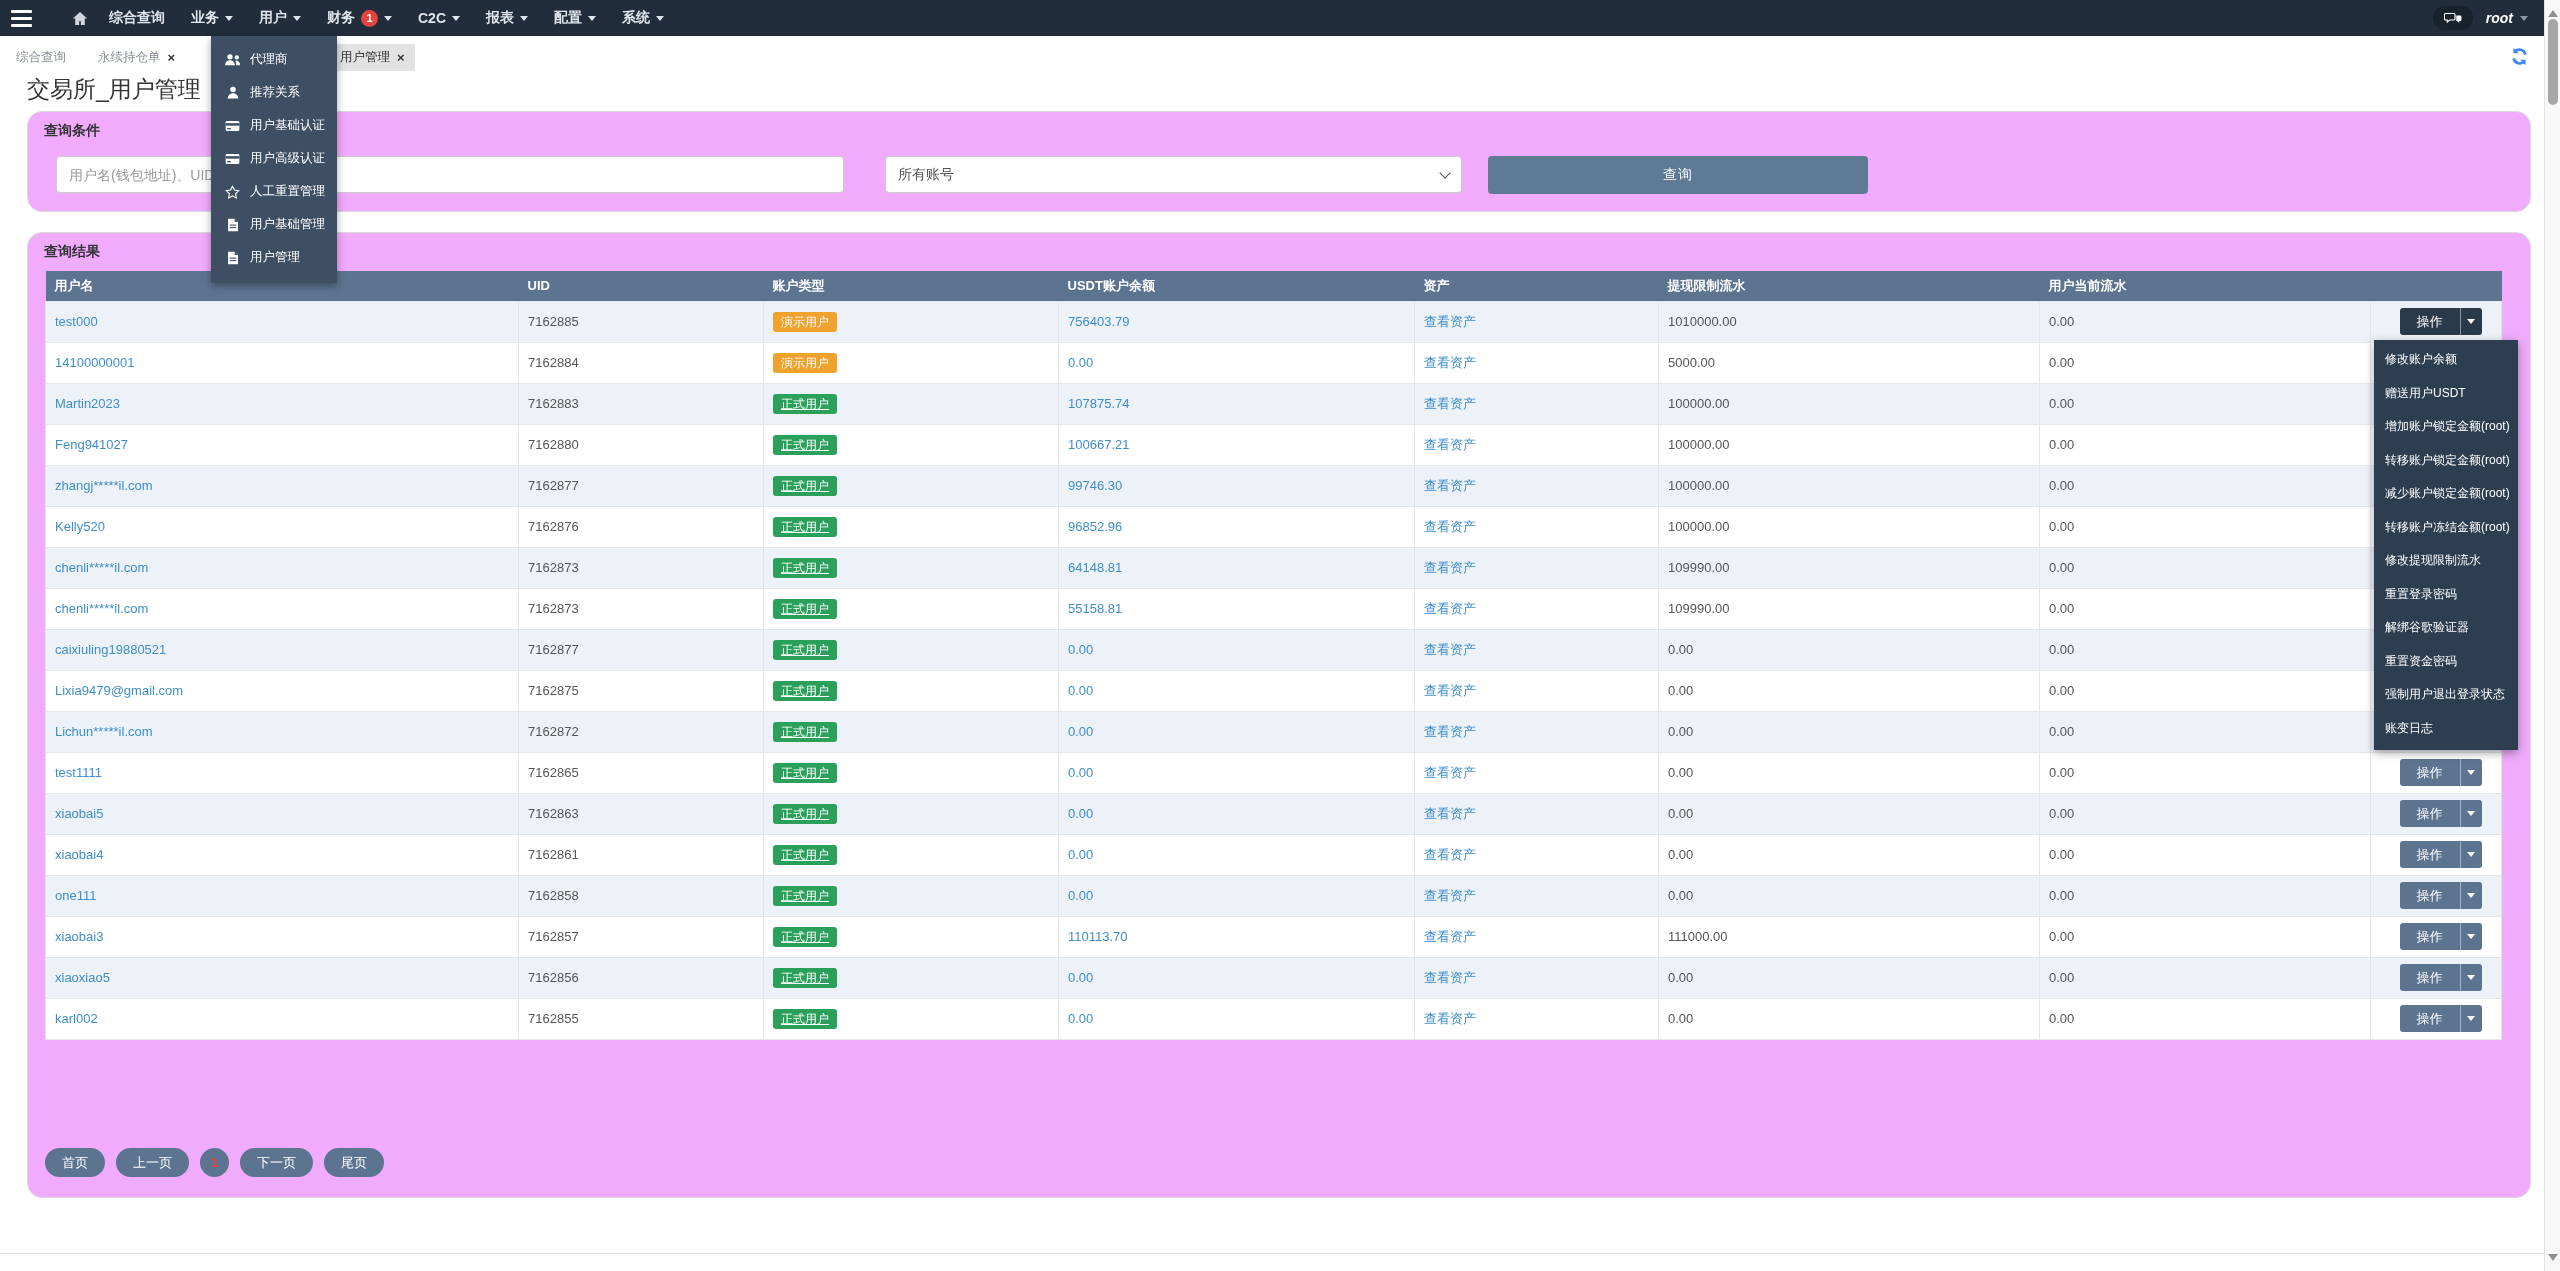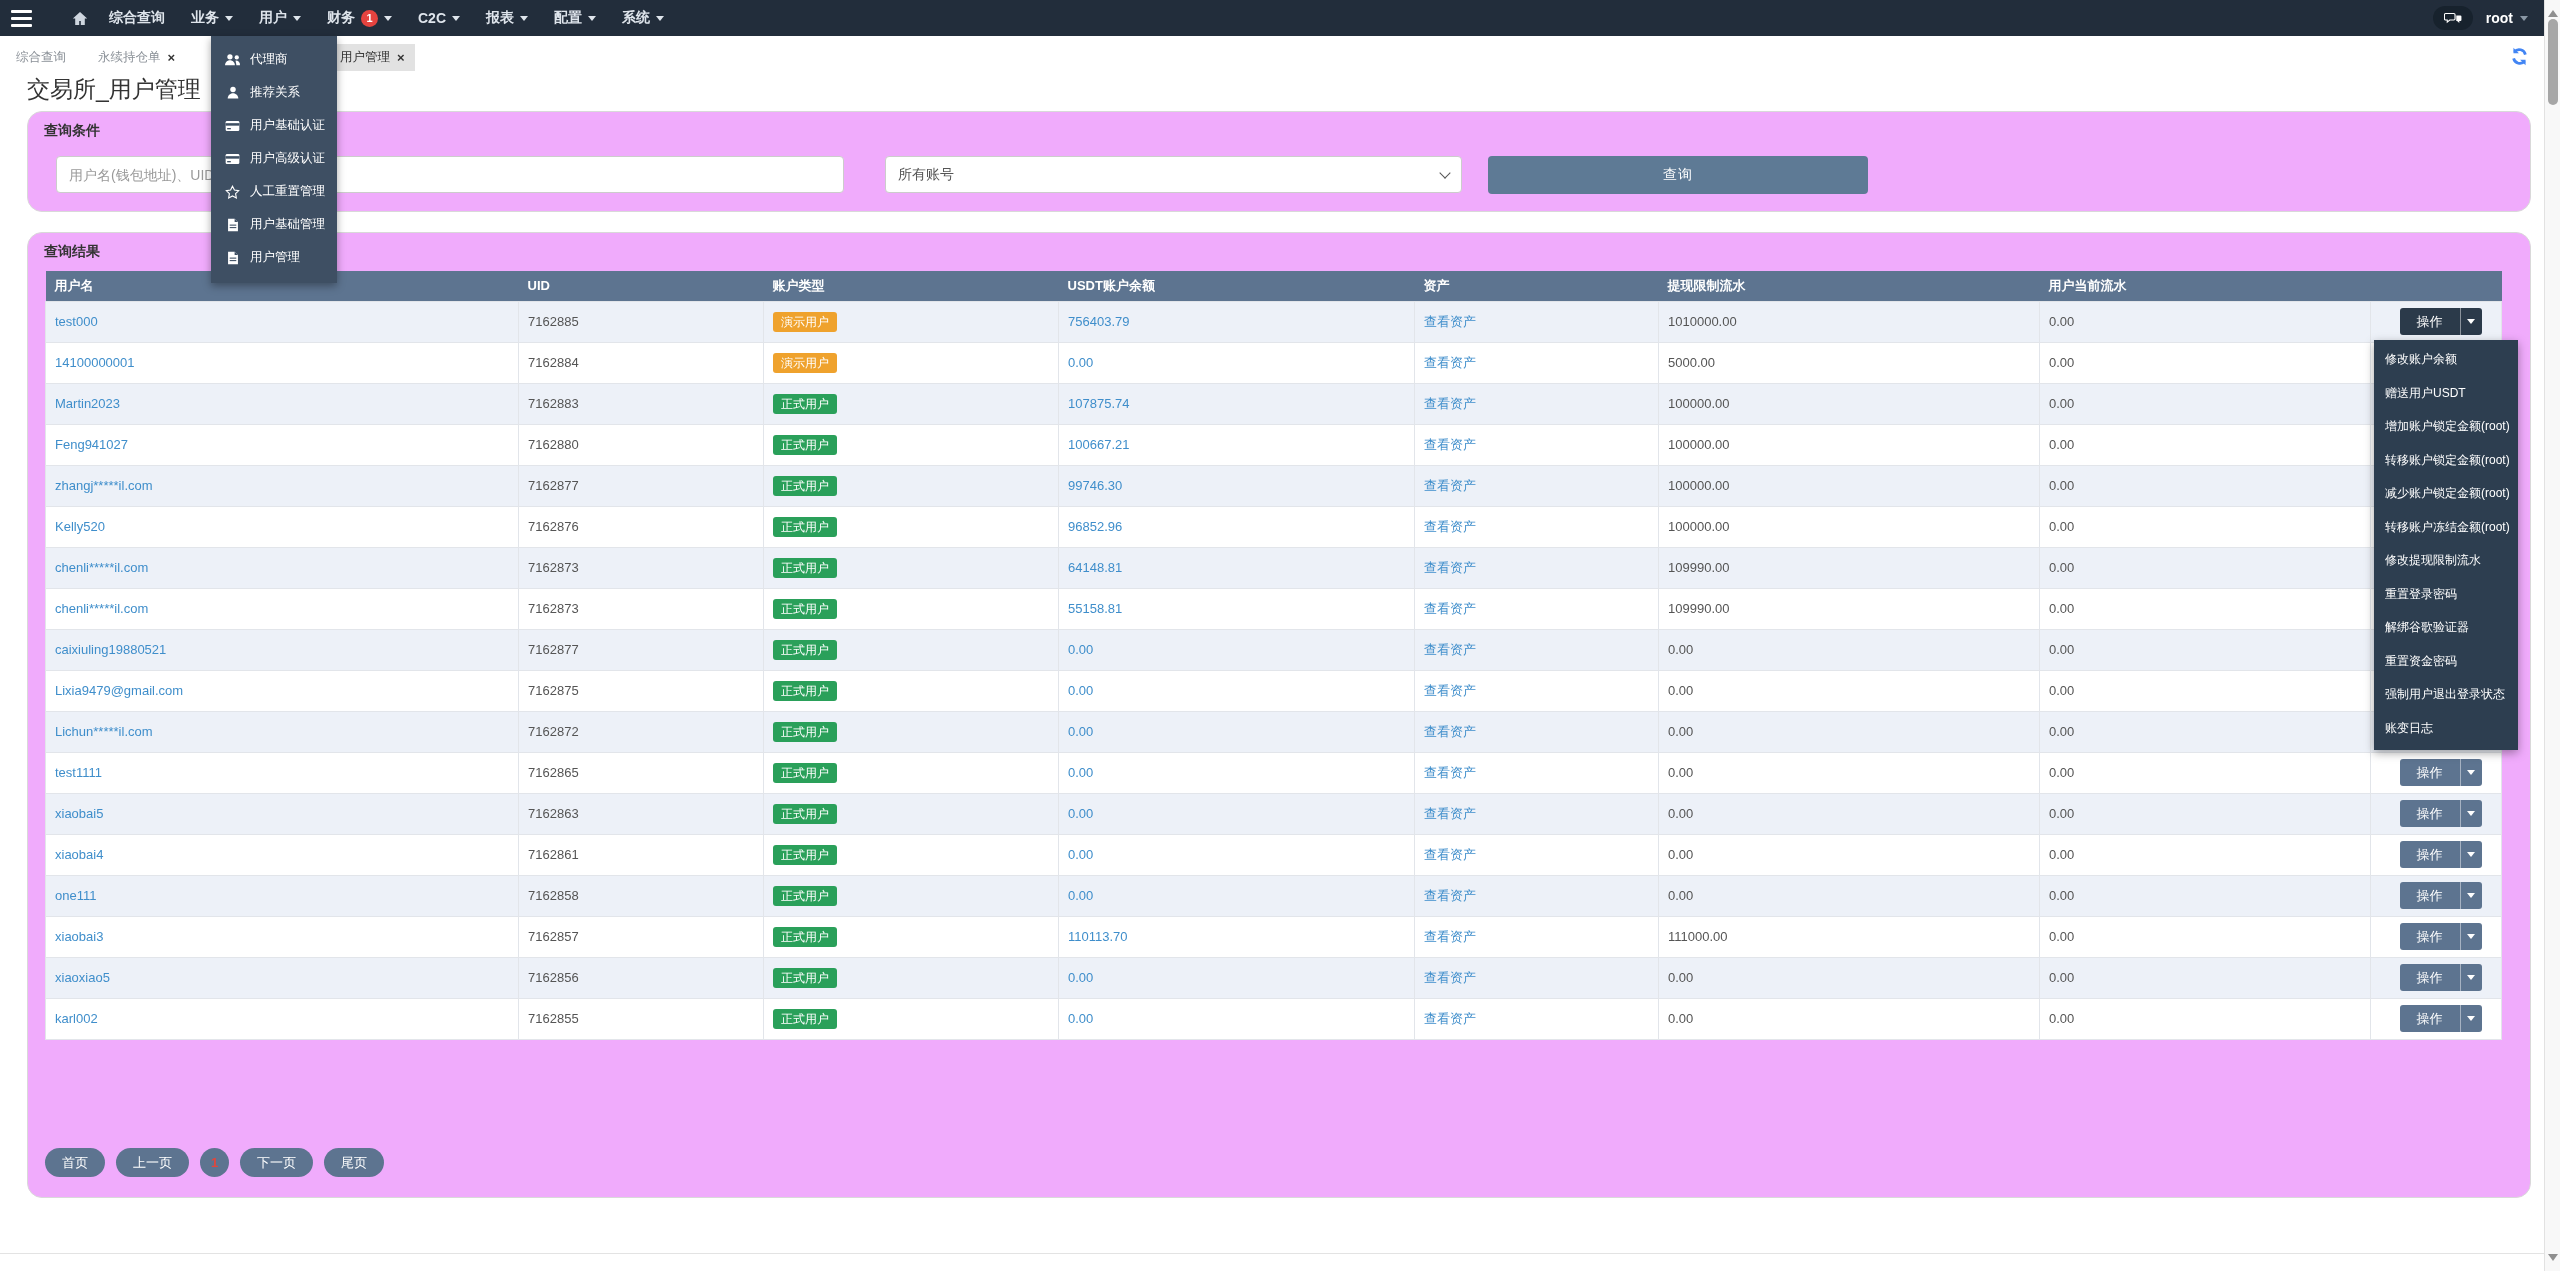--- a/index.html
+++ b/index.html
@@ -15,21 +15,21 @@
   .navbar {
     position:absolute; left:0; top:0; width:2544px; height:36px;
     background:#222d3b; display:flex; align-items:center; z-index:50;
   }
   .hamburger { width:48px; height:36px; display:flex; flex-direction:column; justify-content:center; gap:4px; padding-left:11px; cursor:pointer;}
   .hamburger i { display:block; width:21px; height:3px; background:#fff; border-radius:1px;}
   .nav-home { margin-left:16px; display:flex; align-items:center; padding:0 8px; height:36px;}
   .nav-item { display:flex; align-items:center; gap:6px; padding:0 13px; height:36px; color:#dfe5ec; font-size:14px; font-weight:bold; cursor:pointer; white-space:nowrap;}
   .caret { width:0; height:0; border:4px solid transparent; border-top:5px solid #dfe5ec; margin-top:4px;}
   .nav-badge { min-width:17px; height:17px; border-radius:9px; background:#e5433f; color:#fff; font-size:11px; display:flex; align-items:center; justify-content:center; padding:0 4px;}
-  .nav-right { margin-left:auto; display:flex; align-items:center; gap:13px; padding-right:16px;}
+  .nav-right { margin-left:auto; display:flex; align-items:center; gap:13px; padding-right:16px;font-style:italic;}
   .chat-pill { width:40px; height:24px; border-radius:12px; background:#17222d; display:flex; align-items:center; justify-content:center; cursor:pointer;}
   .nav-user { display:flex; align-items:center; gap:7px; color:#fff; font-size:14px; font-weight:bold; cursor:pointer;}
   .nav-user .caret { border-top-color:#8a97a5; }
   
   .user-dropdown { position:absolute; left:211px; top:36px; width:126px; background:#3e4f63; z-index:100; padding:7px 0 9px; box-shadow:0 3px 8px rgba(0,0,0,.35);}
   .user-dropdown .uitem { height:33px; display:flex; align-items:center; gap:9px; padding-left:13px; color:#fff; font-size:12.5px; white-space:nowrap; cursor:pointer;}
   .uicon { width:17px; display:flex; justify-content:center; flex:0 0 17px;}
   
   .tab { position:absolute; top:44px; height:27px; display:flex; align-items:center; gap:7px; padding:0 10px; font-size:12.5px; color:#8a9097; cursor:pointer; white-space:nowrap;}
   .tab.active { background:#e2e2e2; color:#333; }
@@ -50,21 +50,21 @@
   .search-btn { position:absolute; left:1460px; top:44px; width:380px; height:38px; background:#5e7a95; border:none; border-radius:4px; color:#fff; font-size:14px; font-family:inherit; cursor:pointer; letter-spacing:1px;}
   
   table.results { position:absolute; left:17px; top:38px; width:2456px; border-collapse:collapse; table-layout:fixed;}
   table.results th { background:#5d7490; color:#fff; text-align:left; font-size:13px; font-weight:bold; height:30px; padding:0 0 0 9px; white-space:nowrap;}
   table.results td { height:41px; font-size:13px; color:#555; padding:0 0 0 9px; border:1px solid #e2e5ea; white-space:nowrap; overflow:hidden;}
   table.results tr.odd td { background:#edf1f8; }
   table.results tr.even td { background:#fff; }
   a.link { color:#3f8ecb; text-decoration:none; cursor:pointer;}
   .badge { display:inline-block; padding:4px 8px; border-radius:3px; color:#fff; font-size:12px; line-height:1;}
   .badge.demo { background:#efa22d; }
-  .badge.official { background:#2aa05a; }
+  .badge.official { background:#2aa05a;text-decoration:underline; }
   td.opcell { text-align:center; padding:0; }
   .op-group { display:inline-flex; height:27px; border-radius:3px; overflow:hidden; cursor:pointer; vertical-align:middle;}
   .op-main { background:#5d7490; color:#fff; font-size:13px; padding:0 17px; display:flex; align-items:center;}
   .op-caret { background:#5d7490; border-left:1px solid rgba(255,255,255,.45); width:22px; display:flex; align-items:center; justify-content:center;}
   .op-caret i { width:0; height:0; border:4px solid transparent; border-top:5px solid #fff; margin-top:4px;}
   .op-group.open .op-main, .op-group.open .op-caret { background:#2b3a4a; }
   
   .action-menu { position:absolute; left:2374px; top:340px; width:144px; background:#2d3e50; z-index:90; padding:3px 0 5px; box-shadow:0 3px 9px rgba(0,0,0,.35);}
   .action-menu .aitem { height:33.5px; display:flex; align-items:center; padding:0 5px 0 11px; color:#fff; font-size:12px; white-space:nowrap; cursor:pointer;}
   

